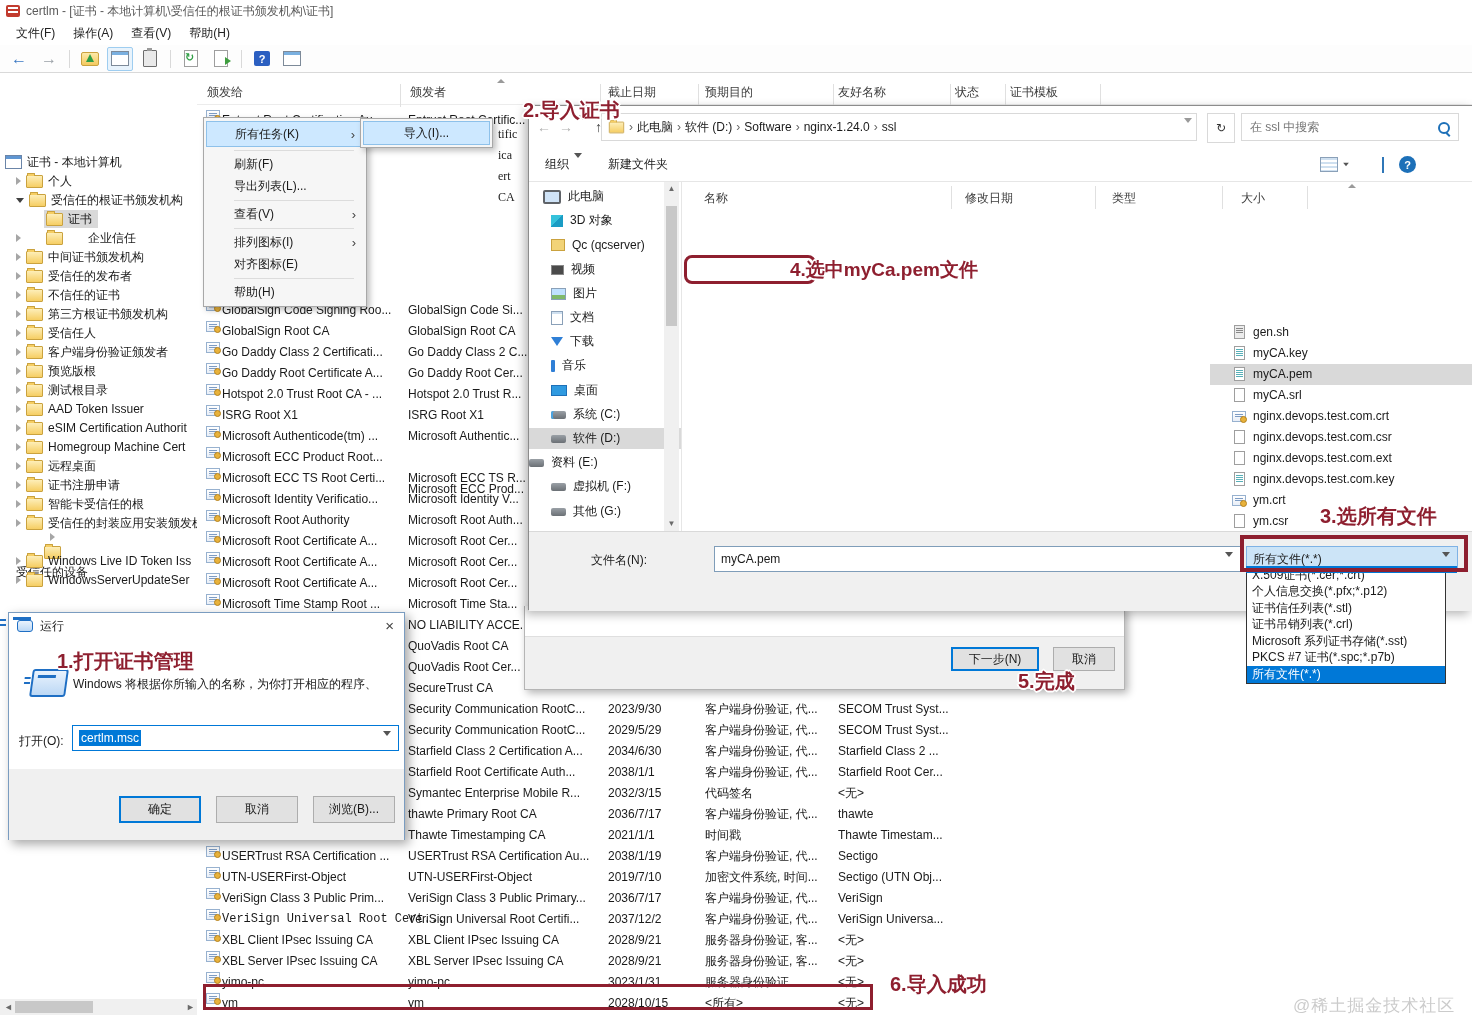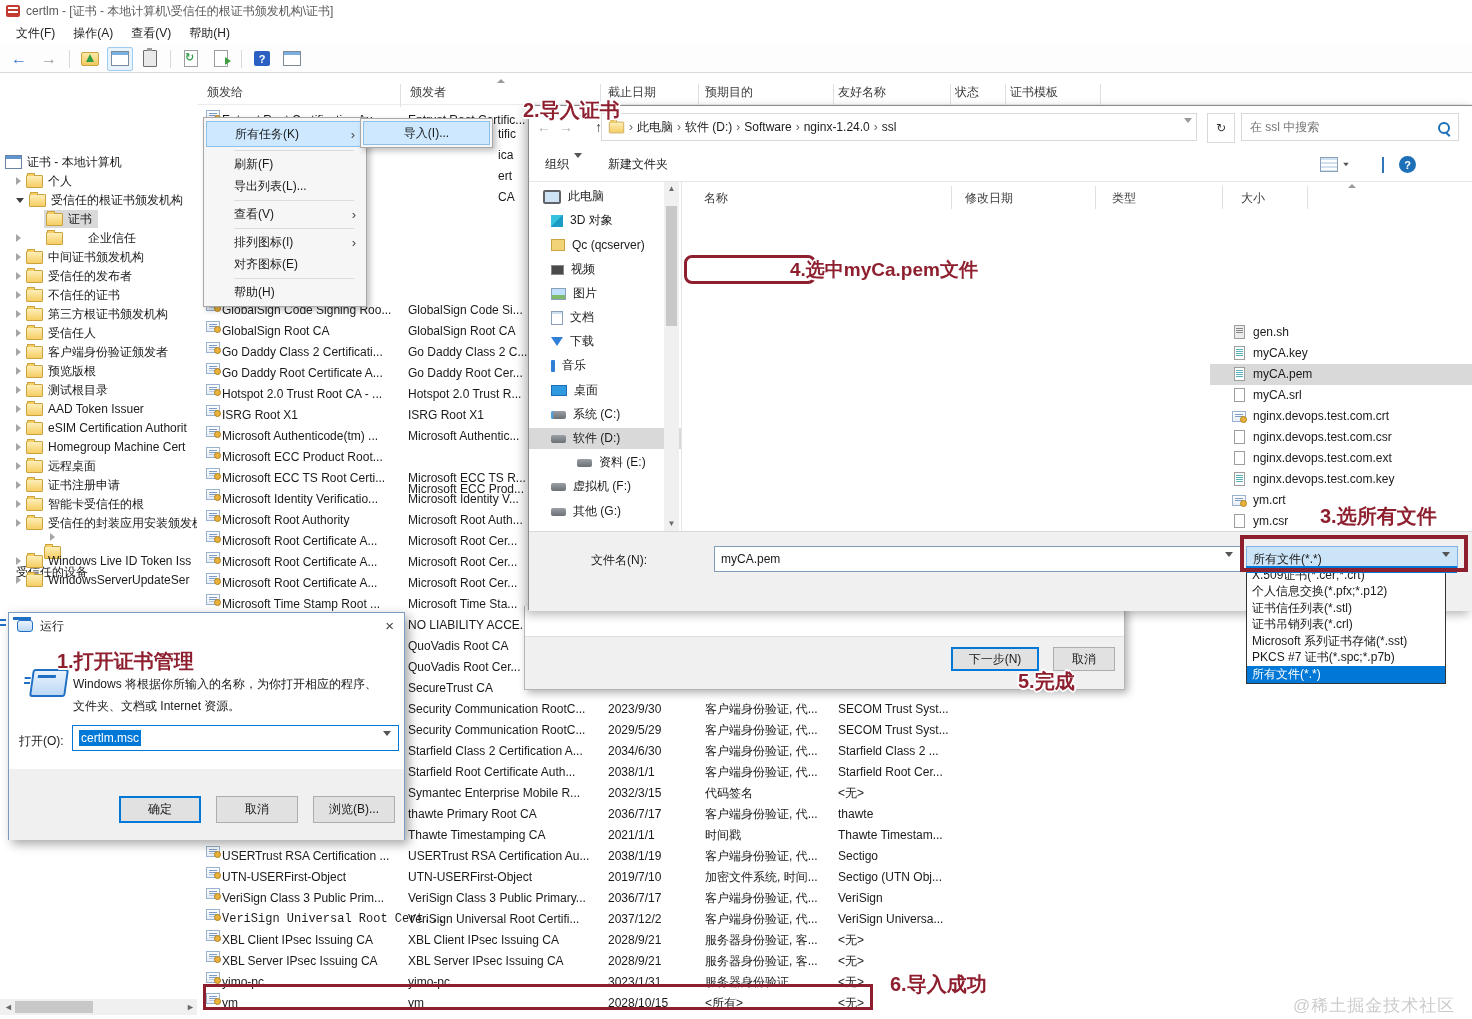--- a/index.html
+++ b/index.html
@@ -1,19 +1,19 @@
 <!DOCTYPE html>
 <html><head>
 <meta charset="utf-8">
 <style>
   html,body{margin:0;padding:0;background:#fff;}
   #screen{position:relative;width:1472px;height:1019px;overflow:hidden;
     font-family:"Liberation Sans","DejaVu Sans",sans-serif;font-size:12px;color:#1a1a1a;background:#fff;}
   .abs{position:absolute;}
-  .nowrap{white-space:nowrap;}
+  .nowrap{white-space:nowrap;font-family:Liberation Serif, serif;}
 
   
   .titlebar{left:0;top:0;width:1472px;height:22px;background:#fff;display:flex;align-items:center;gap:6px;padding-left:6px;box-sizing:border-box;color:#5a5a5a;}
   .appico{width:14px;height:12px;background:#c23b2e;border-radius:2px;position:relative;flex:0 0 auto;}
   .appico:after{content:"";position:absolute;left:2px;top:2px;width:10px;height:2px;background:#fff;box-shadow:0 4px 0 #fff;}
   .menubar{left:0;top:22px;width:1472px;height:23px;background:#fff;display:flex;align-items:center;gap:2px;padding-left:8px;box-sizing:border-box;color:#222;}
   .menubar span{padding:3px 8px;}
   .toolbar{left:0;top:45px;width:1472px;height:28px;background:#fdfdfd;border-bottom:1px solid #d9d9d9;display:flex;align-items:center;gap:4px;padding-left:6px;box-sizing:border-box;}
   .tbtn{width:24px;height:22px;display:flex;align-items:center;justify-content:center;border:1px solid transparent;border-radius:2px;}
   .tbtn.sel{border-color:#9ecdf0;background:#e8f3fc;}
@@ -634,21 +634,21 @@
           <span>桌面</span>
         </div>
         <div class="exitem" style="left: 0px; top: 222px; width: 135px; padding-left: 22px;">
           <span style="display: inline-block; flex: 0 0 auto; width: 15px; height: 8px; background: linear-gradient(rgb(154, 160, 166), rgb(107, 112, 117)); border-radius: 2px; box-shadow: rgb(74, 163, 224) 2px 0px 0px inset;"></span>
           <span>系统 (C:)</span>
         </div>
         <div class="exitem sel" style="left: 0px; top: 246px; width: 135px; padding-left: 22px;">
           <span style="display: inline-block; flex: 0 0 auto; width: 15px; height: 8px; background: linear-gradient(rgb(154, 160, 166), rgb(107, 112, 117)); border-radius: 2px;"></span>
           <span>软件 (D:)</span>
         </div>
-        <div class="exitem" style="left: 0px; top: 270px; width: 135px;  margin-left: 48px;">
+        <div class="exitem" style="left: 0px; top: 270px; width: 135px; ">
           <span style="display: inline-block; flex: 0 0 auto; width: 15px; height: 8px; background: linear-gradient(rgb(154, 160, 166), rgb(107, 112, 117)); border-radius: 2px;"></span>
           <span>资料 (E:)</span>
         </div>
         <div class="exitem" style="left: 0px; top: 294px; width: 135px; padding-left: 22px;">
           <span style="display: inline-block; flex: 0 0 auto; width: 15px; height: 8px; background: linear-gradient(rgb(154, 160, 166), rgb(107, 112, 117)); border-radius: 2px;"></span>
           <span>虚拟机 (F:)</span>
         </div>
         <div class="exitem" style="left: 0px; top: 319px; width: 135px; padding-left: 22px;">
           <span style="display: inline-block; flex: 0 0 auto; width: 15px; height: 8px; background: linear-gradient(rgb(154, 160, 166), rgb(107, 112, 117)); border-radius: 2px;"></span>
           <span>其他 (G:)</span>
@@ -765,21 +765,20 @@
 
   <div class="abs rundlg">
     <div class="runtitle">
       <span class="runico" style="position:static;width:14px;height:10px;border-width:1px;transform:none;"></span>
       <span>运行</span>
       <span class="runx">×</span>
     </div>
     <span class="runico"></span>
     <div style="position:absolute;left:64px;top:60px;line-height:22px;">
       <div>Windows 将根据你所输入的名称，为你打开相应的程序、</div>
-      <div>文件夹、文档或 Internet 资源。</div>
     </div>
     <span style="position:absolute;left:10px;top:120px;">打开(O):</span>
     <div class="combo" style="left:63px;top:112px;width:327px;height:26px;border-color:#0078d7;">
       <span class="runsel">certlm.msc</span>
       <span class="cmbarr"><span class="tri-d" style="transform:scale(.8);"></span></span>
     </div>
     <div class="runfoot">
       <div class="btn def" style="left:110px;top:27px;width:82px;height:27px;">确定</div>
       <div class="btn" style="left:207px;top:27px;width:82px;height:27px;">取消</div>
       <div class="btn" style="left:304px;top:27px;width:82px;height:27px;">浏览(B)...</div>

